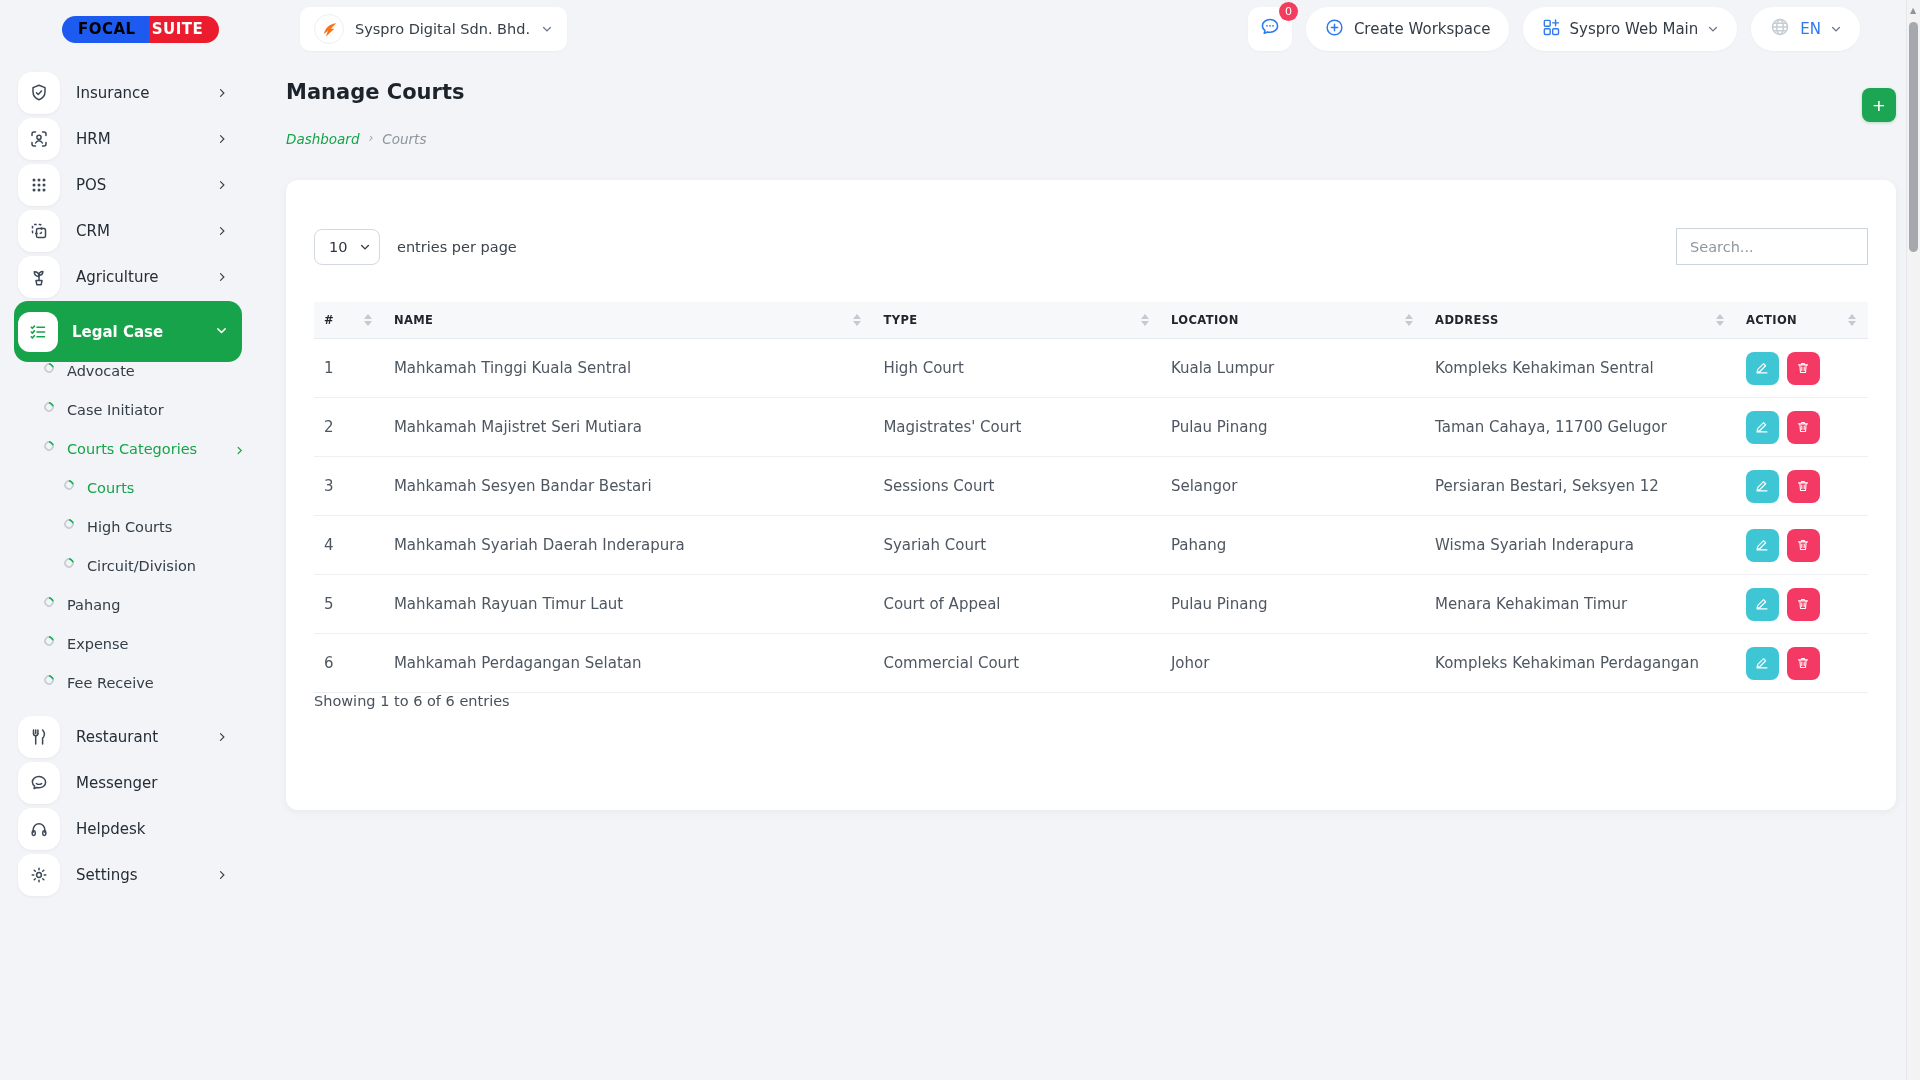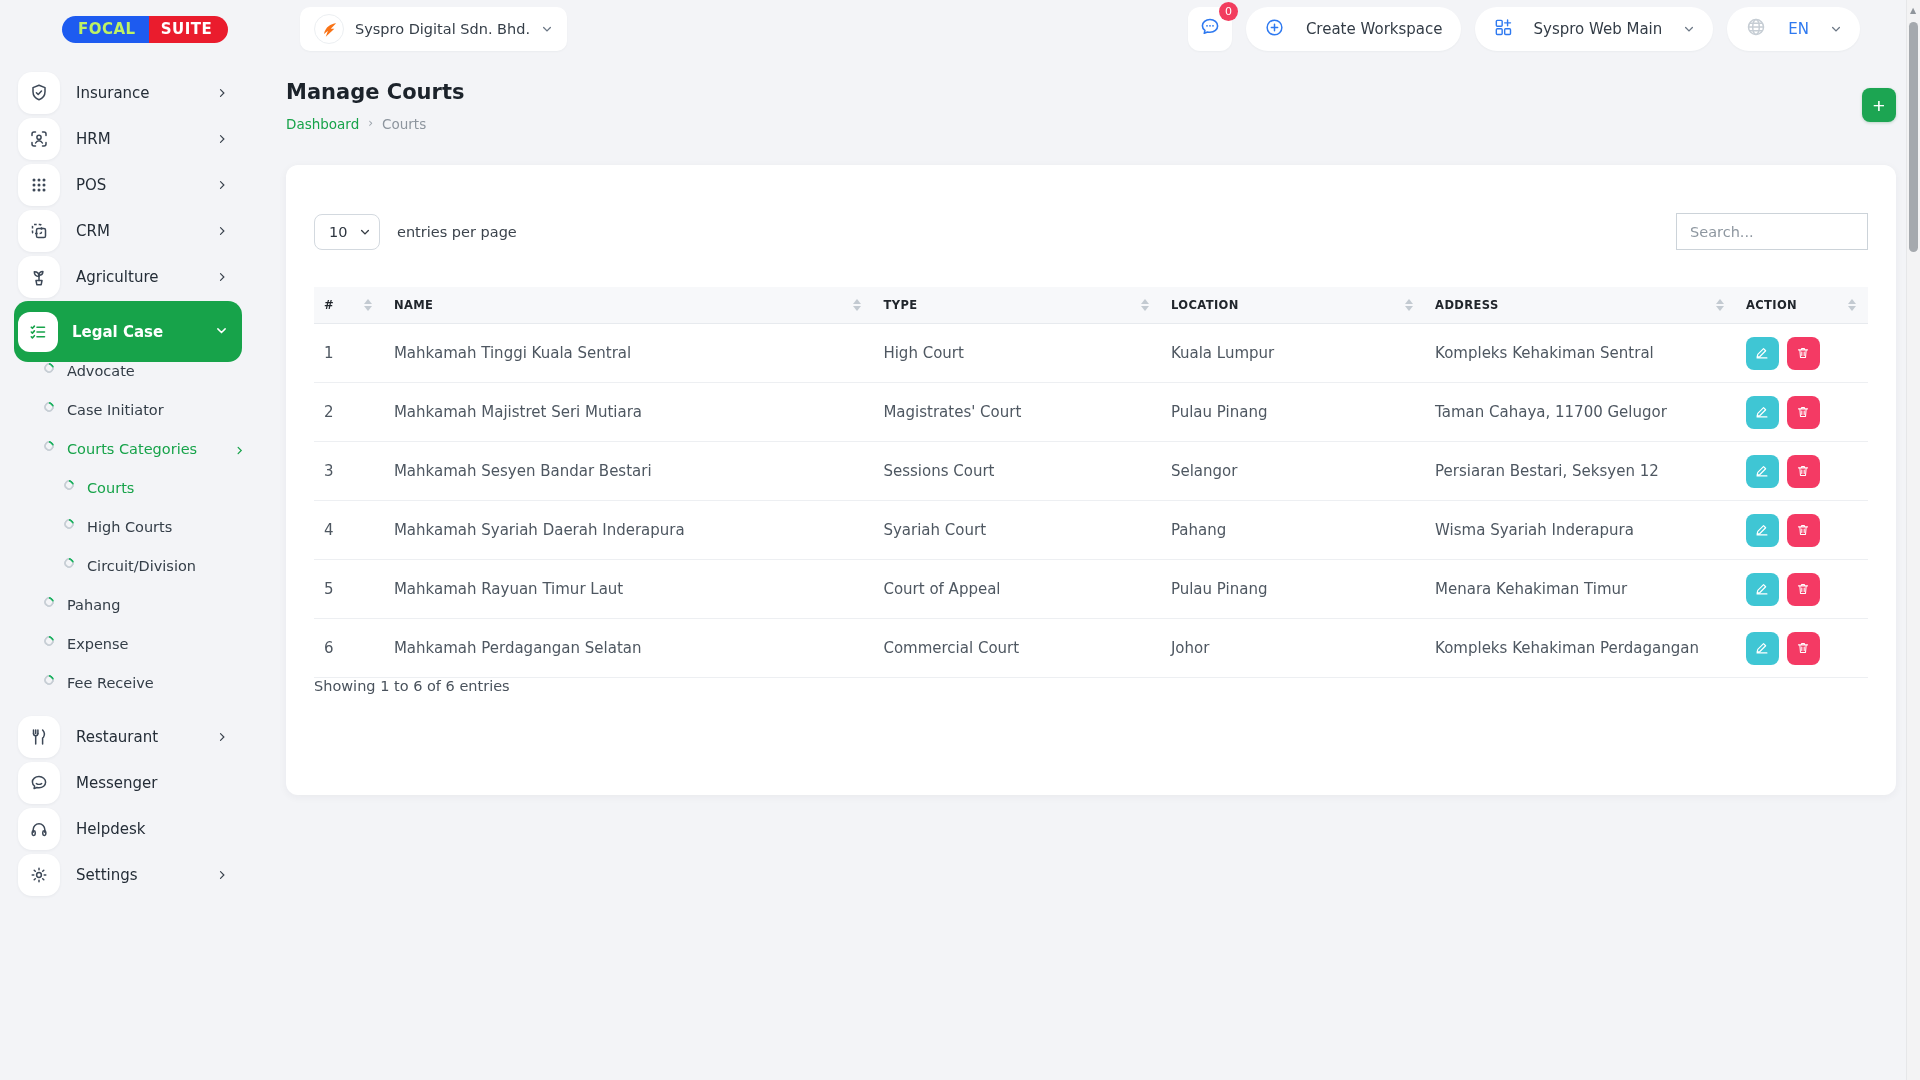--- a/index.html
+++ b/index.html
@@ -6,37 +6,37 @@
   html,body { width:1920px; height:1080px; }
   body {
     font-family: "DejaVu Sans", "Liberation Sans", sans-serif;
     background:#f3f4f7; color:#222b35; overflow:hidden; position:relative;
   }
   .app { width:1920px; height:1080px; display:flex; flex-direction:column; }
 
   
   .topbar { height:58px; display:flex; align-items:center; flex:0 0 auto; padding-right:60px; }
   .logo { margin-left:62px; width:194px; display:flex; }
-  .logo-left { background:#1d5bf0; color:#bef264; font-weight:bold; font-size:15px; letter-spacing:.5px;
+  .logo-left { background:#1d5bf0; color:#000000; font-weight:bold; font-size:15px; letter-spacing:.5px;
     padding:4px 13px 5px 16px; border-radius:14px 0 0 14px; }
   .logo-right { background:#ea1c2d; color:#fff; font-weight:bold; font-size:15px; letter-spacing:.5px;
-    padding:4px 16px 5px 12px; border-radius:0 14px 14px 0; }
+    padding:4px 16px 5px 3px; border-radius:0 14px 14px 0; }
   .ws-pill { margin-left:44px; background:#fff; border-radius:10px; height:44px; display:flex;
     align-items:center; padding:0 14px; gap:11px; box-shadow:0 1px 2px rgba(30,40,60,.04); cursor:pointer; }
   .ws-avatar { width:30px; height:30px; border-radius:50%; border:1px solid #eceff2; display:flex;
     align-items:center; justify-content:center; background:#fff; }
   .ws-name { font-size:14.5px; color:#353e48;text-align:right; }
   .chev { display:inline-flex; }
   .top-right { margin-left:auto; display:flex; align-items:center; gap:14px; }
   .icon-btn { width:44px; height:44px; background:#fff; border-radius:12px; display:flex;
     align-items:center; justify-content:center; position:relative; box-shadow:0 1px 2px rgba(30,40,60,.04); cursor:pointer; }
   .badge { position:absolute; top:-5px; right:-6px; min-width:19px; height:19px; border-radius:10px;
     background:#f23d5e; color:#fff; font-size:11px; display:flex; align-items:center; justify-content:center; padding:0 5px; }
   .pill-btn { background:#fff; border-radius:22px; height:44px; display:flex; align-items:center;
-    gap:21px; padding:0 18px; font-size:15px; color:#333c46; box-shadow:0 1px 2px rgba(30,40,60,.04); cursor:pointer; }
+    gap:9px; padding:0 18px; font-size:15px; color:#333c46; box-shadow:0 1px 2px rgba(30,40,60,.04); cursor:pointer; }
 
   
   .body-row { flex:1; display:flex; min-height:0; }
 
   
   .sidebar { width:256px; flex:0 0 auto; padding-top:12px; }
   .s-item { display:flex; align-items:center; height:46px; padding:0 28px 0 18px; cursor:pointer; }
   .s-iconbox { width:42px; height:42px; background:#fff; border-radius:14px; display:flex;
     align-items:center; justify-content:center; box-shadow:0 1px 3px rgba(40,50,70,.06); flex:0 0 auto; }
   .s-label { margin-left:16px; font-size:15px; color:#242d37; font-weight:500; }
@@ -50,21 +50,21 @@
   .dot { width:10px; height:10px; border-radius:50%; border:2px solid #c7ced5; border-top-color:#1eb061;
     transform:rotate(40deg); flex:0 0 auto; }
   .sub-label { font-size:14.5px; color:#333d47; }
   .sub .green { color:#17a34a; }
   .sub .sub-chev { margin-left:24px; }
 
   
   .main { flex:1; padding:22px 24px 0 30px; min-width:0; }
   .page-head { display:flex; align-items:flex-start; }
   .page-title { font-size:21px; font-weight:700; color:#1c232b; }
-  .breadcrumb { margin-top:12px; font-size:13.5px; display:flex; align-items:flex-start; gap:9px; }
+  .breadcrumb { margin-top:27px; font-size:13.5px; display:flex; align-items:flex-start; gap:9px;font-style:italic; }
   .bc-home { color:#17a34a; cursor:pointer; }
   .bc-sep { color:#9aa2ab; font-size:12px; }
   .bc-cur { color:#8d959e; }
   .add-btn { margin-left:auto; width:34px; height:34px; background:#1ca552; border:none; border-radius:8px;
     color:#fff; font-size:21px; line-height:1; display:flex; align-items:center; justify-content:center;
     cursor:pointer; margin-top:8px; box-shadow:0 1px 3px rgba(20,120,60,.25); }
 
   .card { margin-top:33px; background:#fff; border-radius:12px; min-height:630px;
     box-shadow:0 2px 8px rgba(35,46,60,.05); padding:48px 28px 40px; }
 

